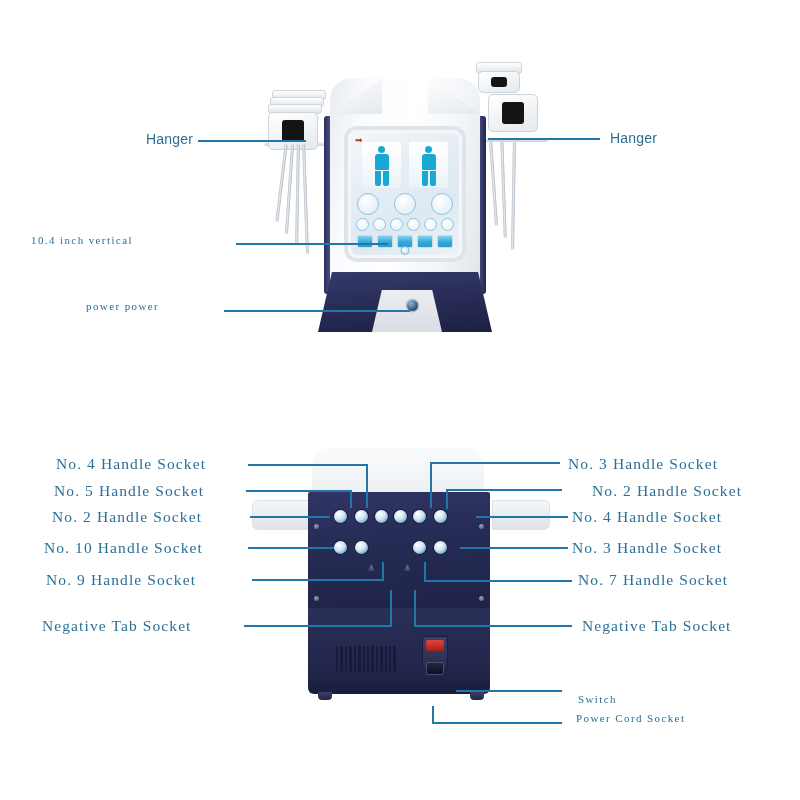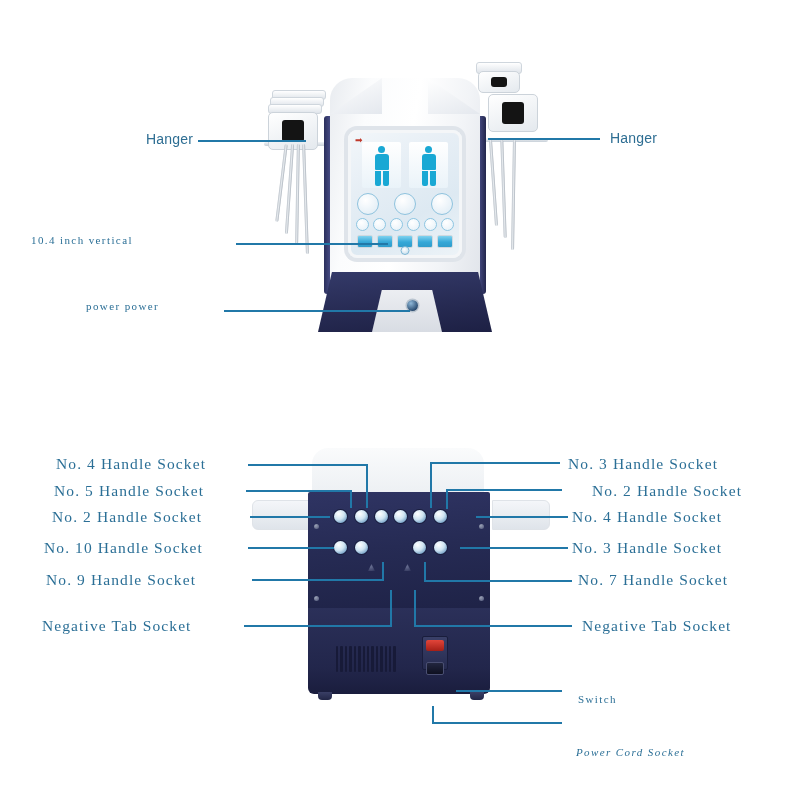--- a/index.html
+++ b/index.html
@@ -404,15 +404,15 @@
   <div class="label" style="left:42px;  top:618px;">Negative Tab Socket</div>
 
   <div class="label" style="left:568px; top:456px;">No.  3 Handle Socket</div>
   <div class="label" style="left:592px; top:483px;">No.  2 Handle Socket</div>
   <div class="label" style="left:572px; top:509px;">No.  4 Handle Socket</div>
   <div class="label" style="left:572px; top:540px;">No. 3 Handle Socket</div>
   <div class="label" style="left:578px; top:572px;">No.  7 Handle Socket</div>
   <div class="label" style="left:582px; top:618px;">Negative Tab Socket</div>
 
   <div class="label big" style="left:578px; top:694px;">Switch</div>
-  <div class="label big" style="left:576px; top:747px;font-style:italic;">Power Cord Socket</div>
+  <div class="label big" style="left:576px; top:713px;">Power Cord Socket</div>
 
 </div>
 
 </body></html>

